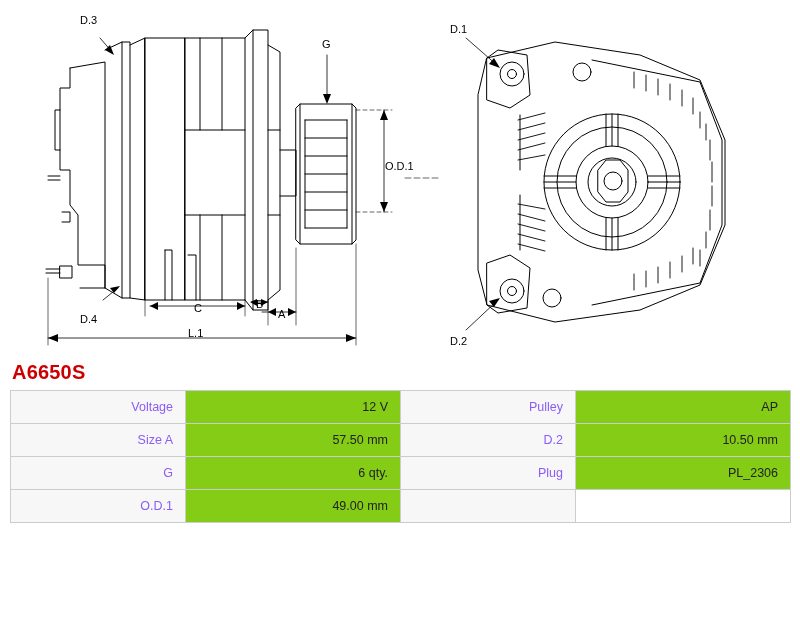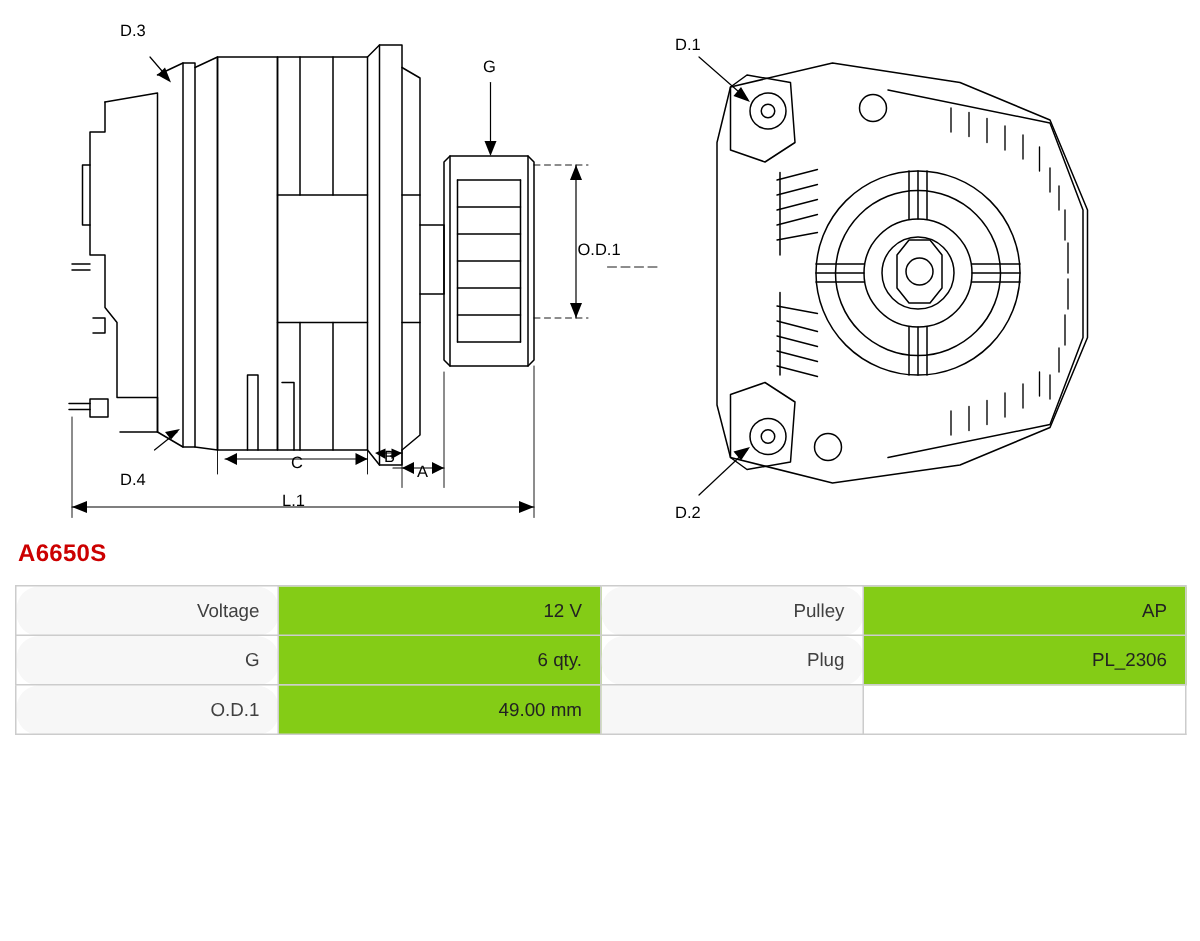--- a/index.html
+++ b/index.html
@@ -32,21 +32,21 @@
   .lbl {
     font-family: "Liberation Sans", sans-serif;
     font-size: 11px;
     fill: #000000;
   }
   
   .part-title {
     position: absolute;
     left: 12px;
     top: 361px;
-    font-size: 16px;
+    font-size: 20px;
     font-weight: bold;
     color: #cc0000;
     letter-spacing: 0.2px;
   }
   
   .spec-table {
     position: absolute;
     left: 10px;
     top: 390px;
     width: 780px;
@@ -56,23 +56,22 @@
   }
   .spec-table td {
     border: 1px solid #cccccc;
     height: 32px;
     padding: 0 12px;
     vertical-align: middle;
     background: #84cc16;
   }
   .spec-table td.k {
     text-align: right;
-    color: #404040;
+    color: #8b5cf6;
     background: #f7f7f7;
-    border-radius: 15px;
   }
   .spec-table td.v {
     text-align: right;
     color: #222222;
   }
   .spec-table td.blank {
     background: #f7f7f7;
     border: 1px solid #cccccc;
   }
   .spec-table td.blank2 {
@@ -238,20 +237,26 @@
         <col class="col-v">
     </colgroup>
     <tbody>
       <tr>
         <td class="k">Voltage</td>
         <td class="v">12 V</td>
         <td class="k">Pulley</td>
         <td class="v">AP</td>
       </tr>
       <tr>
+        <td class="k">Size A</td>
+        <td class="v">57.50 mm</td>
+        <td class="k">D.2</td>
+        <td class="v">10.50 mm</td>
+      </tr>
+      <tr>
         <td class="k">G</td>
         <td class="v">6 qty.</td>
         <td class="k">Plug</td>
         <td class="v">PL_2306</td>
       </tr>
       <tr>
         <td class="k">O.D.1</td>
         <td class="v">49.00 mm</td>
         <td class="blank"></td>
         <td class="blank2"></td>

